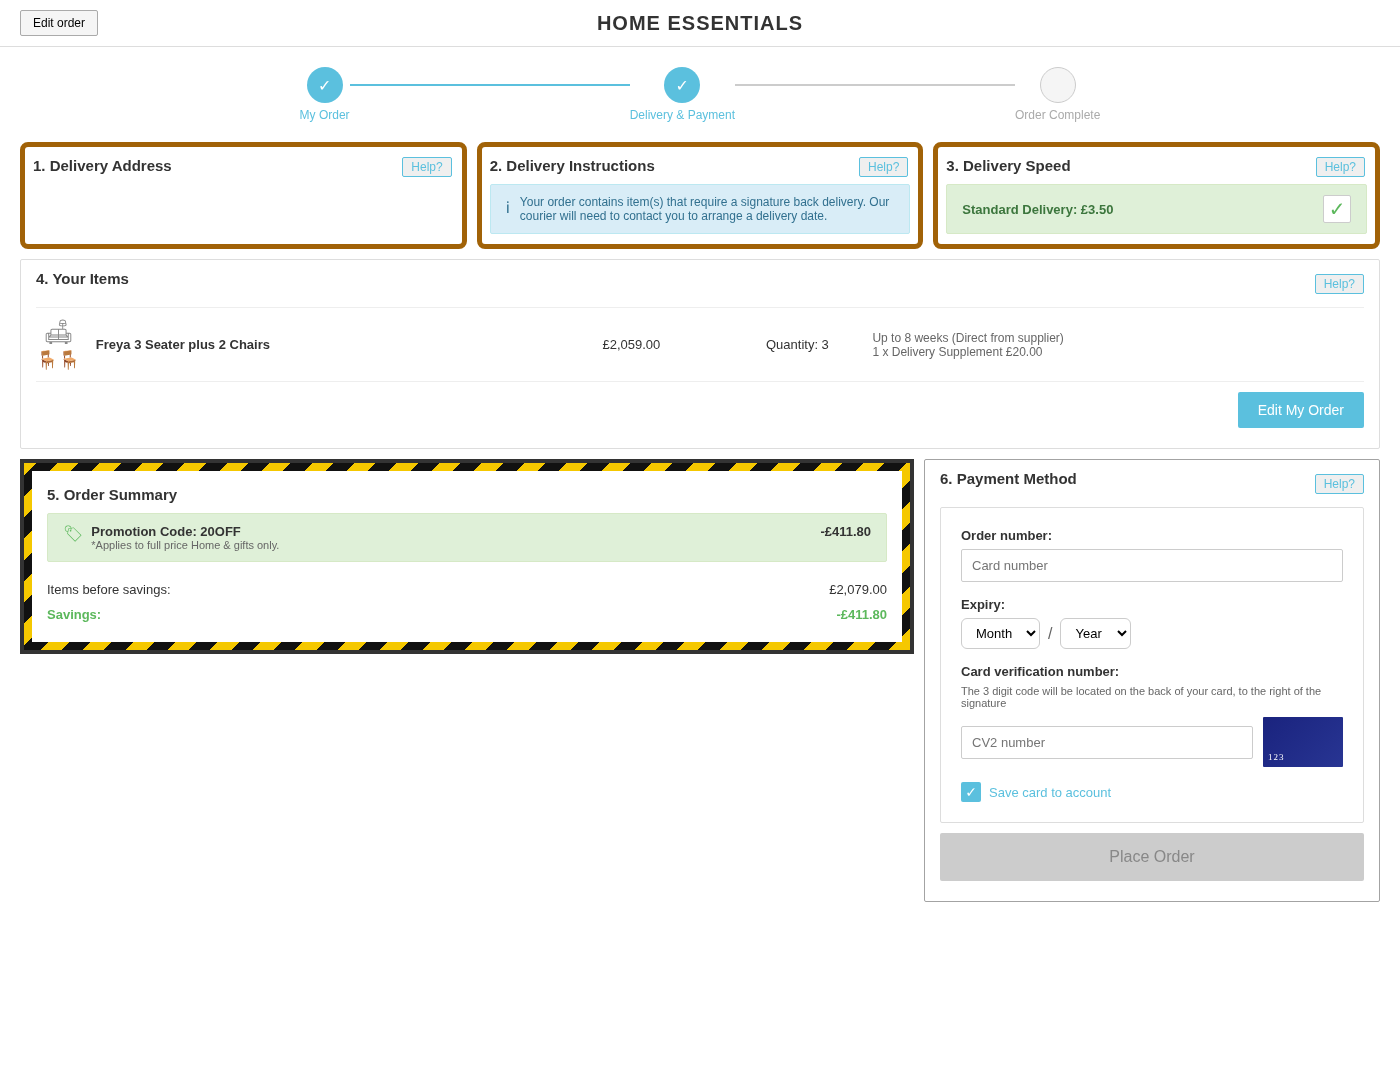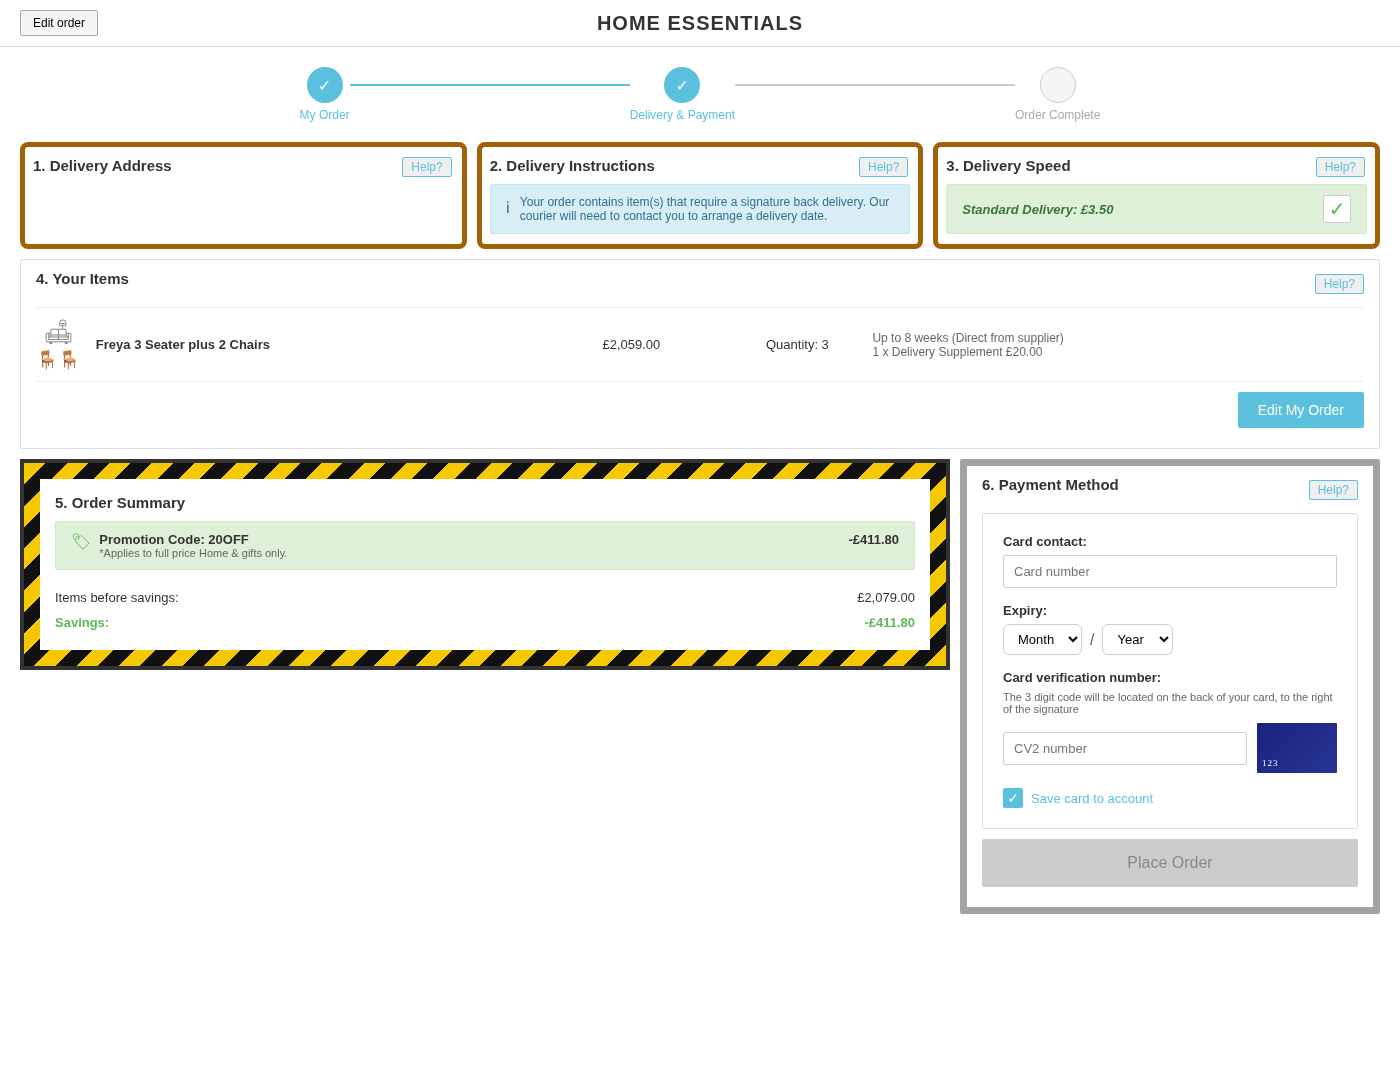--- a/index.html
+++ b/index.html
@@ -30,21 +30,21 @@
     .section-box { border: 5px solid #a16207; padding: 10px 8px; flex: 1; position: relative; border-radius: 8px; }
     .section-title { font-size: 15px; font-weight: bold; margin-bottom: 10px; color: #333; }
     .section-help { position: absolute; top: 10px; right: 10px; color: #5bc0de; font-size: 12px; cursor: pointer; border: 1px solid #5bc0de; padding: 2px 8px; border-radius: 2px; }
 
     
     .info-box { background: #d9edf7; border: 1px solid #bce8f1; padding: 10px 15px; display: flex; align-items: flex-start; gap: 10px; border-radius: 2px; font-size: 12px; color: #31708f; margin-top: 5px; }
     .info-icon { font-size: 16px; margin-top: 1px; }
 
     
     .delivery-option { background: #dff0d8; border: 1px solid #d6e9c6; padding: 10px 15px; display: flex; justify-content: space-between; align-items: center; border-radius: 2px; margin-top: 5px; }
-    .delivery-option-label { font-size: 13px; color: #3c763d; font-weight: bold; font-style: italic; }
+    .delivery-option-label { font-size: 13px; color: #3c763d; font-weight: bold; }
     .delivery-check { color: #5cb85c; font-size: 20px; background: white; border: 1px solid #ccc; border-radius: 2px; width: 28px; height: 28px; display: flex; align-items: center; justify-content: center; }
 
     
     .items-section { border: 1px solid #ddd; padding: 10px 15px; margin-bottom: 10px; border-radius: 2px; position: relative; }
     .items-header { display: flex; justify-content: space-between; align-items: center; margin-bottom: 10px; }
     .item-row { display: flex; align-items: center; padding: 10px 0; border-top: 1px solid #eee; gap: 15px; }
     .item-image { display: flex; flex-direction: column; align-items: center; gap: 3px; }
     .sofa-icon { font-size: 24px; color: #888; }
     .item-name { flex: 1; font-size: 13px; font-weight: bold; }
     .item-price { width: 120px; text-align: left; font-size: 13px; }
@@ -59,34 +59,34 @@
     .bottom-row { display: flex; gap: 10px; }
 
     
     .order-summary-wrapper { flex: 1; position: relative; }
     .hazard-border { border: 4px solid #333; background: repeating-linear-gradient(
       -45deg,
       #f5c800,
       #f5c800 15px,
       #111 15px,
       #111 30px
-    ); padding: 16px; }
+    ); padding: 8px; }
     .order-summary-inner { background: white; padding: 15px; }
     .promo-box { background: #dff0d8; border: 1px solid #d6e9c6; padding: 10px 15px; display: flex; justify-content: space-between; align-items: flex-start; margin-bottom: 15px; border-radius: 2px; }
     .promo-left { display: flex; align-items: flex-start; gap: 8px; }
     .promo-tag { color: #5cb85c; font-size: 16px; }
     .promo-code { font-weight: bold; font-size: 13px; }
     .promo-note { color: #666; font-size: 11px; }
     .promo-amount { color: #333; font-size: 13px; font-weight: bold; }
     .summary-line { display: flex; justify-content: space-between; padding: 5px 0; font-size: 13px; }
     .savings-line { display: flex; justify-content: space-between; padding: 5px 0; font-size: 13px; color: #5cb85c; font-weight: bold; }
     .total-line { display: flex; justify-content: flex-end; padding: 10px 0; font-size: 16px; color: #5bc0de; font-weight: bold; }
 
     
-    .payment-section { width: 420px; border: 7px solid #a3a3a3; padding: 10px 15px; border-radius: 2px; position: relative; }
+    .payment-section { width: 456px; border: 1px solid #a3a3a3; padding: 10px 15px; border-radius: 2px; position: relative; }
     .payment-inner { border: 1px solid #ddd; padding: 20px; margin-top: 10px; border-radius: 2px; }
     .field-label { font-size: 13px; font-weight: bold; margin-bottom: 6px; }
     .text-input { width: 100%; border: 1px solid #ccc; padding: 8px 10px; font-size: 13px; border-radius: 2px; margin-bottom: 15px; }
     .expiry-row { display: flex; align-items: center; gap: 8px; margin-bottom: 15px; }
     .expiry-select { border: 1px solid #ccc; padding: 6px 10px; font-size: 13px; border-radius: 6px; background: white; cursor: pointer; }
     .expiry-slash { font-size: 16px; color: #666; }
     .cvv-row { display: flex; align-items: center; gap: 10px; }
     .cvv-input { flex: 1; border: 1px solid #ccc; padding: 8px 10px; font-size: 13px; border-radius: 2px; }
     .card-graphic { width: 80px; height: 50px; background: linear-gradient(135deg, #1a237e, #283593); border-radius: 1px; display: flex; align-items: flex-end; justify-content: flex-start; padding: 5px; font-family: Liberation Serif, serif; }
     .card-number-graphic { color: white; font-size: 9px; letter-spacing: 1px; }
@@ -226,21 +226,21 @@
       <div class="items-header">
         <div class="section-title">
           <span>6.</span>
           <span>Payment Method</span>
         </div>
         <button class="section-help" style="position:static;">Help?</button>
       </div>
 
       <div class="payment-inner">
         
-        <div class="field-label">Card contact:</div>
+        <div class="field-label">Order number:</div>
         <input type="text" class="text-input" placeholder="Card number" style="">
 
         
         <div class="field-label">Expiry:</div>
         <div class="expiry-row">
           <select class="expiry-select">
             <option>Month</option>
             <option>01</option><option>02</option><option>03</option><option>04</option>
             <option>05</option><option>06</option><option>07</option><option>08</option>
             <option>09</option><option>10</option><option>11</option><option>12</option>

